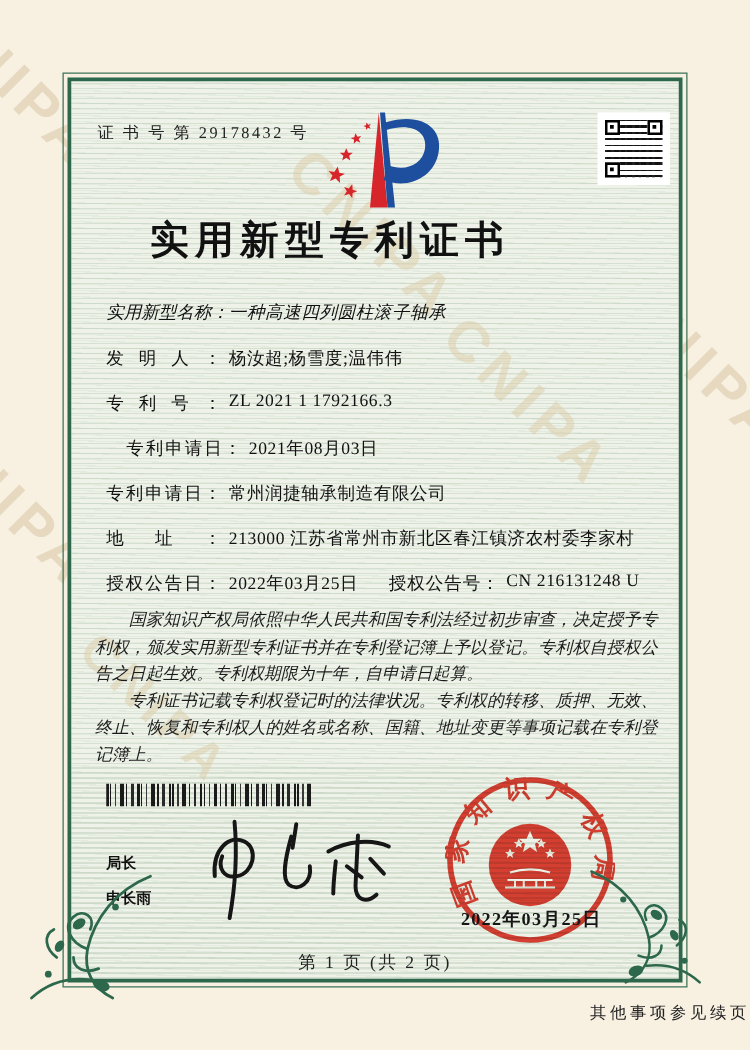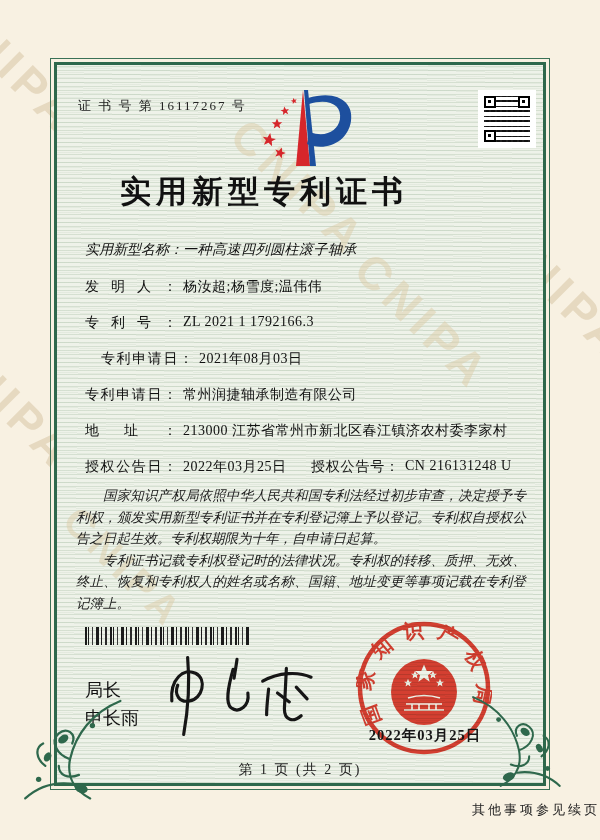--- a/index.html
+++ b/index.html
@@ -70,21 +70,21 @@
   .barcode{
     position:absolute;left:85px;top:627px;width:164px;height:18px;z-index:3;
     background:repeating-linear-gradient(90deg,
       #1b1b1b 0 2px,rgba(0,0,0,0) 2px 3px,
       #1b1b1b 3px 4px,rgba(0,0,0,0) 4px 7px,
       #3a3a3a 7px 8px,rgba(0,0,0,0) 8px 11px,
       #1b1b1b 11px 14px,rgba(0,0,0,0) 14px 16px,
       #1b1b1b 16px 17px,rgba(0,0,0,0) 17px 20px,
       #2a2a2a 20px 22px,rgba(0,0,0,0) 22px 25px);
   }
-  .sig-block{position:absolute;left:85px;top:676px;z-index:3;font-size:18px;line-height:28px;color:#111;}
+  .sig-block{position:absolute;left:85px;top:676px;z-index:3;font-size:12px;line-height:28px;color:#111;font-weight:bold;}
   .sig-svg{position:absolute;left:158px;top:648px;z-index:3;}
   .seal{position:absolute;left:356px;top:620px;z-index:4;opacity:.95;mix-blend-mode:multiply;}
   .seal-date{
     position:absolute;left:350px;top:726px;width:150px;text-align:center;z-index:5;
     font-size:14.5px;letter-spacing:1px;color:#161616;font-weight:bold;
   }
   .page-no{
     position:absolute;left:0;top:761px;width:600px;text-align:center;z-index:3;
     font-size:14px;letter-spacing:2px;color:#222;
   }
@@ -100,21 +100,21 @@
 <span class="wm" style="left:-30px;top:-14px;">CNIPA</span>
 <span class="wm" style="left:-34px;top:322px;">CNIPA</span>
 <span class="wm" style="left:520px;top:212px;">CNIPA</span>
 <span class="wm inner" style="left:258px;top:108px;">CNIPA</span>
 <span class="wm inner" style="left:382px;top:242px;">CNIPA</span>
 <span class="wm inner" style="left:86px;top:498px;font-size:40px;">CNIPA</span>
 
 <div class="frame-outer"></div>
 <div class="paper"></div>
 
-<div class="cert-no">证 书 号 第 16117267 号</div>
+<div class="cert-no">证 书 号 第 29178432 号</div>
 
 <svg class="logo" width="104" height="80" viewBox="0 0 104 80">
   <polygon points="51,1 44,77 58,77" fill="#d6262b"></polygon>
   <polygon points="52,1 56,1 64,77 58,77" fill="#1d4f9e"></polygon>
   <path d="M56,9 C86,0 102,14 99,32 C96,53 74,63 55,55 L58,43 C73,49 86,42 88,30 C90,16 77,9 57,15 Z" fill="#1d4f9e"></path>
   <g fill="#d6262b">
     <g transform="translate(42,12) scale(0.32) rotate(-15)">
         <polygon points="0,-10 2.9,-3.1 9.5,-3.1 4.2,1.2 5.9,8.1 0,4 -5.9,8.1 -4.2,1.2 -9.5,-3.1 -2.9,-3.1"></polygon>
       </g>
     <g transform="translate(33,22) scale(0.45) rotate(-10)">

